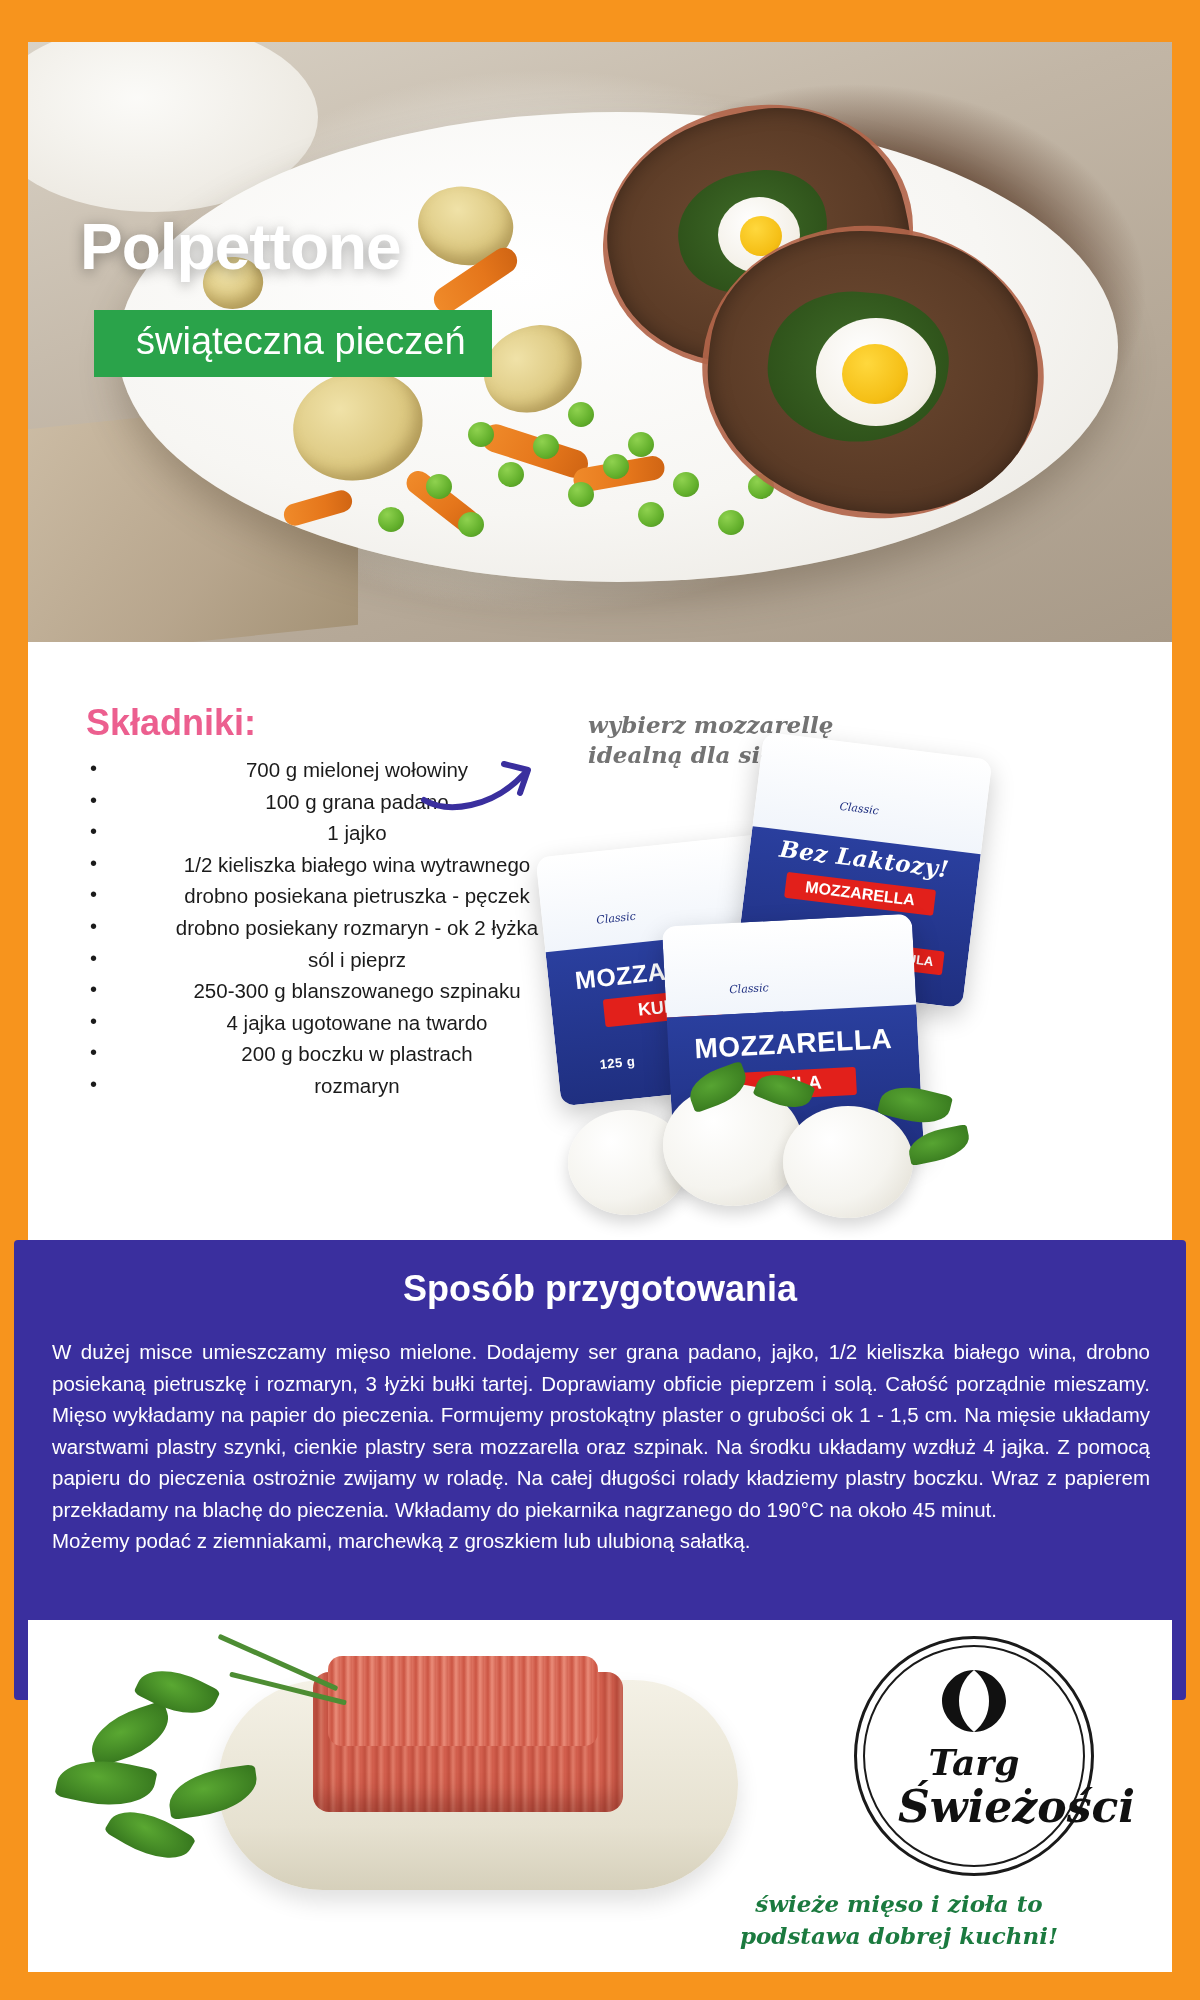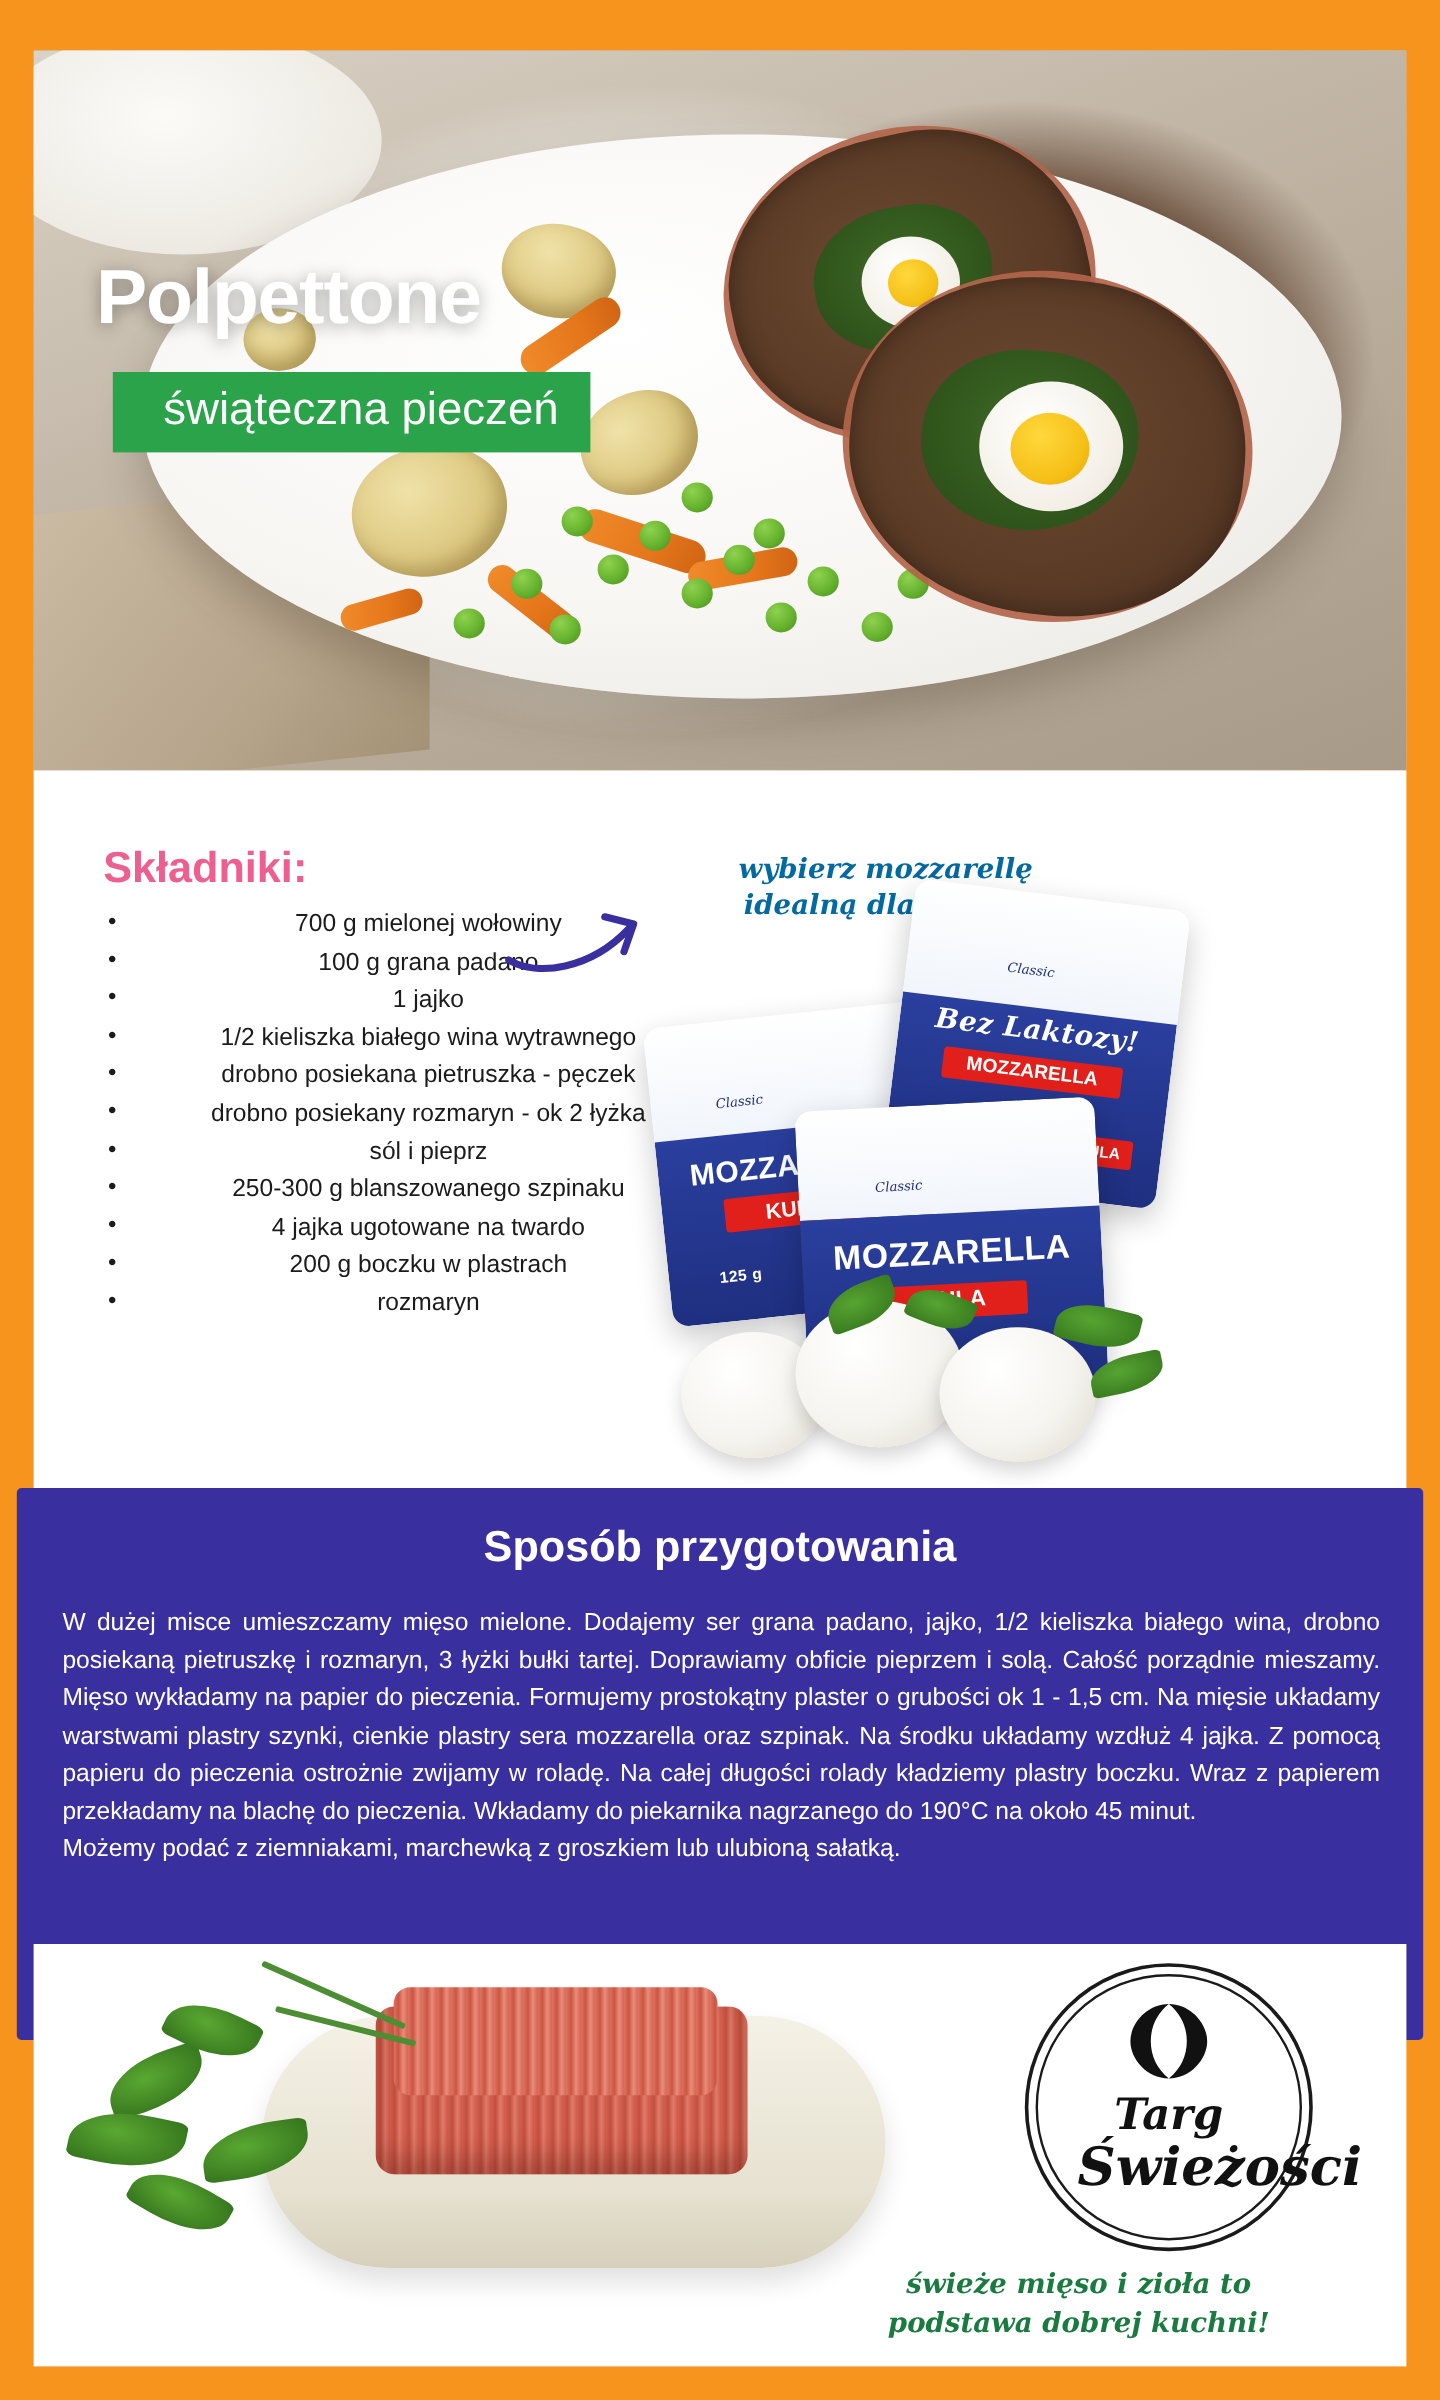--- a/index.html
+++ b/index.html
@@ -207,22 +207,21 @@
   .mozz-note {
     position: absolute;
     left: 560px;
     top: 68px;
     width: 300px;
     font-family: "DejaVu Serif", serif;
     font-style: italic;
     font-weight: 700;
     font-size: 23px;
     line-height: 30px;
-    color: #0369a1;
-    text-align: center;
+    color: #737373;
   }
 
   .arrow-svg {
     position: absolute;
     left: 392px;
     top: 106px;
     width: 130px;
     height: 70px;
   }
 

